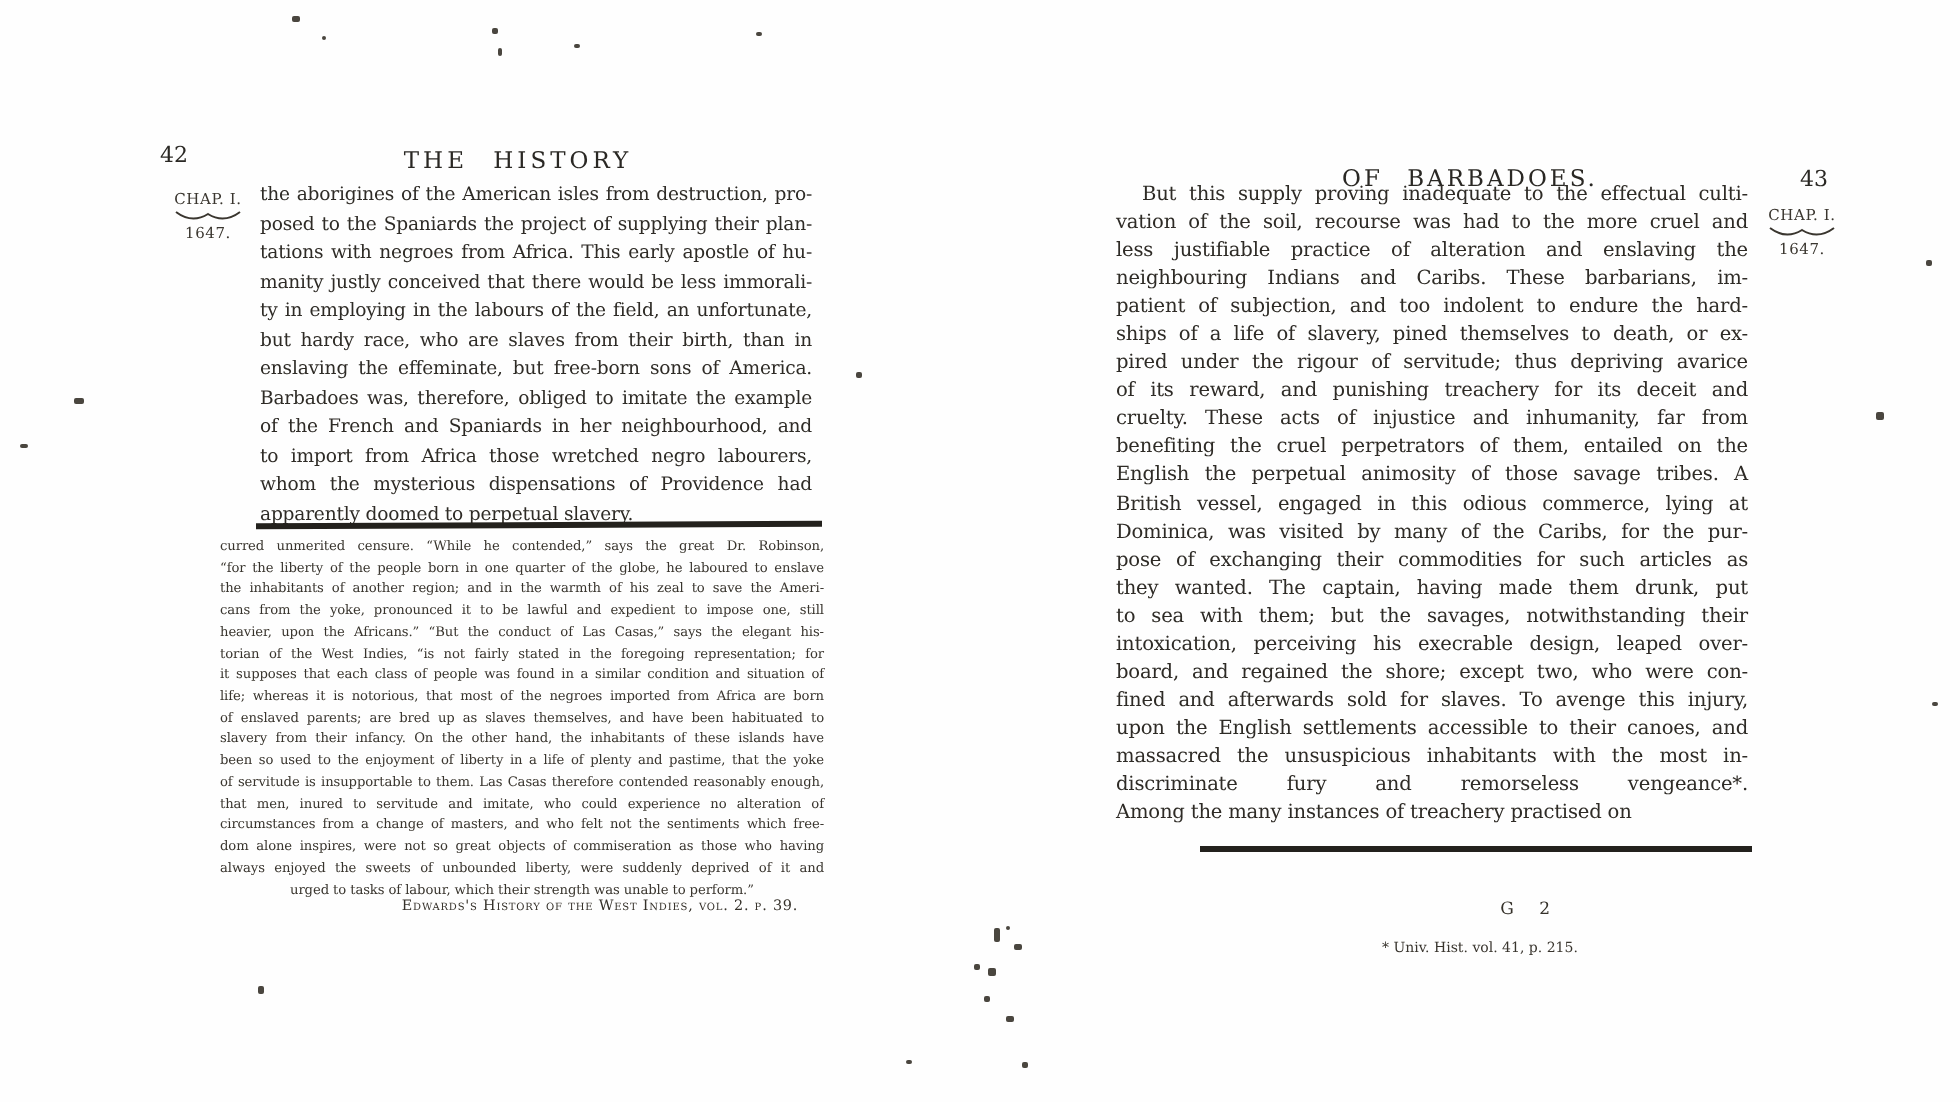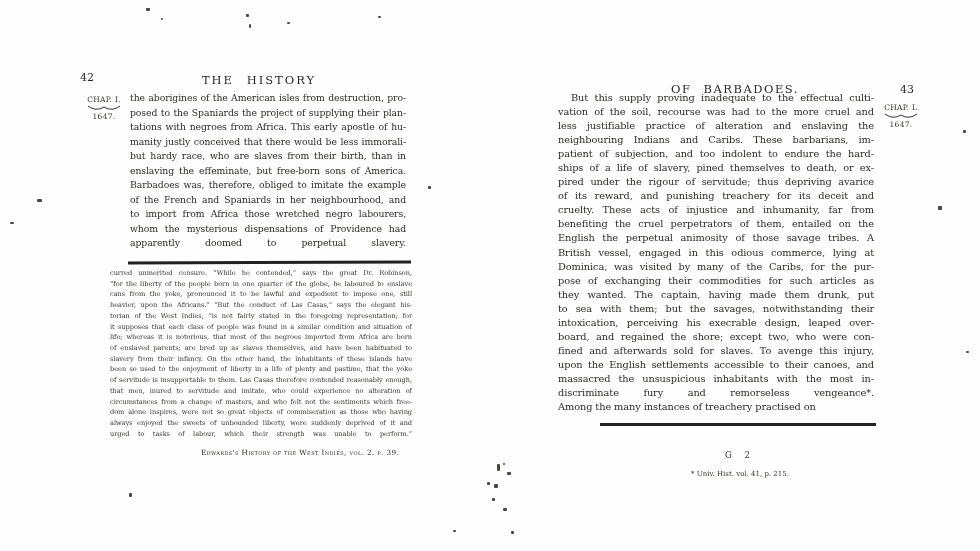--- a/index.html
+++ b/index.html
@@ -20,21 +20,21 @@
   .right-body .line{height:14.05px;line-height:14.05px;}
   .right-body .line:nth-child(1){text-indent:13px;}
   .right-body .line:nth-child(23){text-align-last:left;}
   .right-body .line:nth-child(24){text-indent:13px;}
   .fnrule{background:#23211d;}
   .fncol{font-size:6.6px;letter-spacing:-.05px;color:#38342d;}
   .fncol .line{height:10.72px;line-height:10.72px;}
   .fncol .line:nth-child(17){text-align-last:left;margin-left:35px;}
   .citation{font-size:7.2px;font-variant:small-caps;letter-spacing:.4px;text-align:center;color:#35312a;}
   .fnright{font-size:7px;text-align:center;color:#38342d;}
-  .sig{font-size:8.5px;letter-spacing:5px;text-align:center;color:#35312a;}
+  .sig{font-size:8.5px;letter-spacing:5px;text-align:right;color:#35312a;}
   .speck{position:absolute;background:#4a463f;border-radius:1px;}
 </style>
 </head>
 <body>
 
 <div id="scan">
 
   <div class="abs pagenum" style="left:80px;top:71px;">42</div>
   <div class="abs runhead" style="left:144px;top:73px;width:230px;">THE HISTORY</div>
 
@@ -44,34 +44,36 @@
       <path d="M1,2 Q9,8 17,3 Q25,8 33,2" fill="none" stroke="#3a362f" stroke-width="1"></path>
     </svg>
     <span class="yr">1647.</span>
   </div>
 
   <div class="abs bodycol left-body" style="left:130px;top:91px;width:276px;">
       <div class="line">the aborigines of the American isles from destruction, pro-</div>
       <div class="line">posed to the Spaniards the project of supplying their plan-</div>
       <div class="line">tations with negroes from Africa.  This early apostle of hu-</div>
       <div class="line">manity justly conceived that there would be less immorali-</div>
+      <div class="line">ty in employing in the labours of the field, an unfortunate,</div>
       <div class="line">but hardy race, who are slaves from their birth, than in</div>
       <div class="line">enslaving the effeminate, but free-born sons of America.</div>
       <div class="line">Barbadoes was, therefore, obliged to imitate the example</div>
       <div class="line">of the French and Spaniards in her neighbourhood, and</div>
       <div class="line">to import from Africa those wretched negro labourers,</div>
       <div class="line">whom the mysterious dispensations of Providence had</div>
       <div class="line">apparently doomed to perpetual slavery.</div>
     </div>
 
   <div class="abs fnrule" style="left:128px;top:261px;width:283px;height:2.5px;transform:rotate(-0.25deg);"></div>
 
   <div class="abs bodycol fncol" style="left:110px;top:268px;width:302px;">
       <div class="line">curred unmerited censure.  “While he contended,” says the great Dr. Robinson,</div>
       <div class="line">“for the liberty of the people born in one quarter of the globe, he laboured to enslave</div>
+      <div class="line">the inhabitants of another region; and in the warmth of his zeal to save the Ameri-</div>
       <div class="line">cans from the yoke, pronounced it to be lawful and expedient to impose one, still</div>
       <div class="line">heavier, upon the Africans.”  “But the conduct of Las Casas,” says the elegant his-</div>
       <div class="line">torian of the West Indies, “is not fairly stated in the foregoing representation; for</div>
       <div class="line">it supposes that each class of people was found in a similar condition and situation of</div>
       <div class="line">life; whereas it is notorious, that most of the negroes imported from Africa are born</div>
       <div class="line">of enslaved parents; are bred up as slaves themselves, and have been habituated to</div>
       <div class="line">slavery from their infancy.  On the other hand, the inhabitants of these islands have</div>
       <div class="line">been so used to the enjoyment of liberty in a life of plenty and pastime, that the yoke</div>
       <div class="line">of servitude is insupportable to them.  Las Casas therefore contended reasonably enough,</div>
       <div class="line">that men, inured to servitude and imitate, who could experience no alteration of</div>

